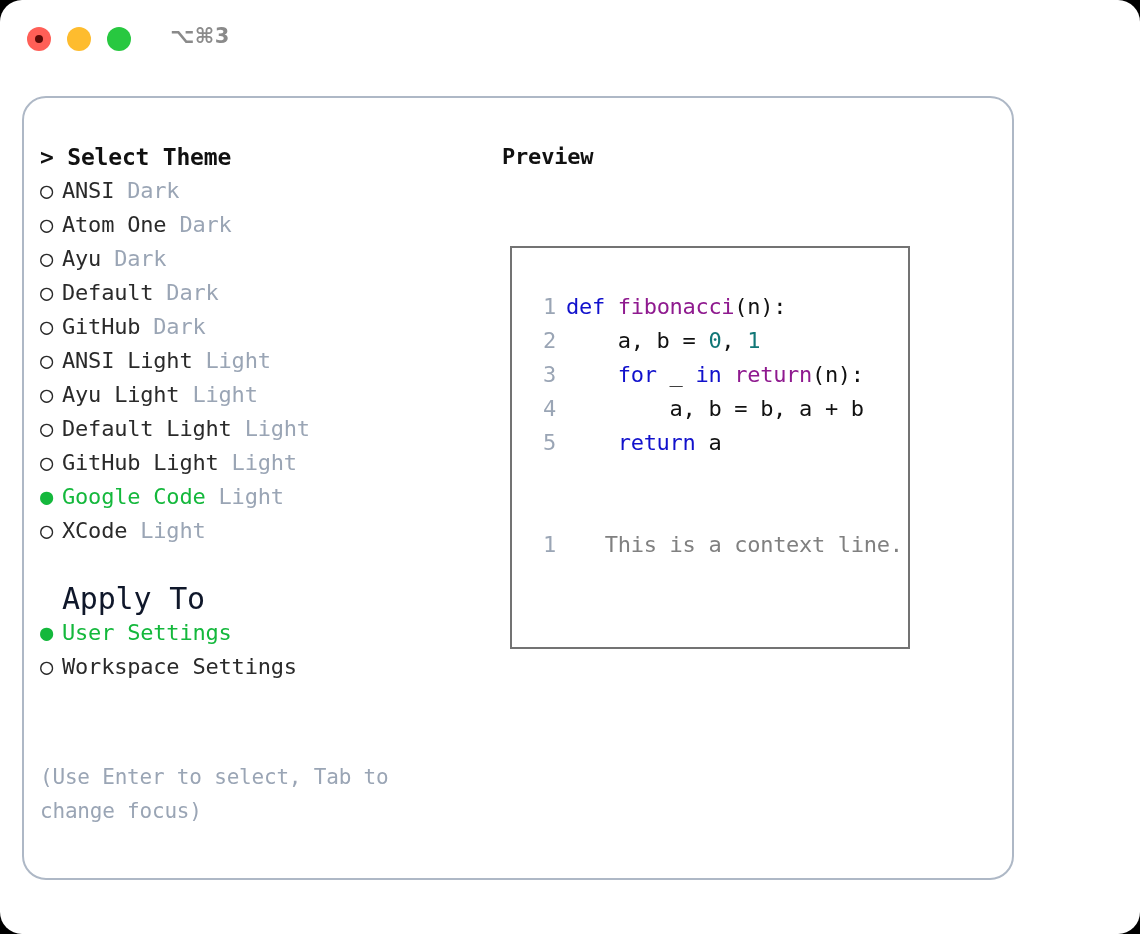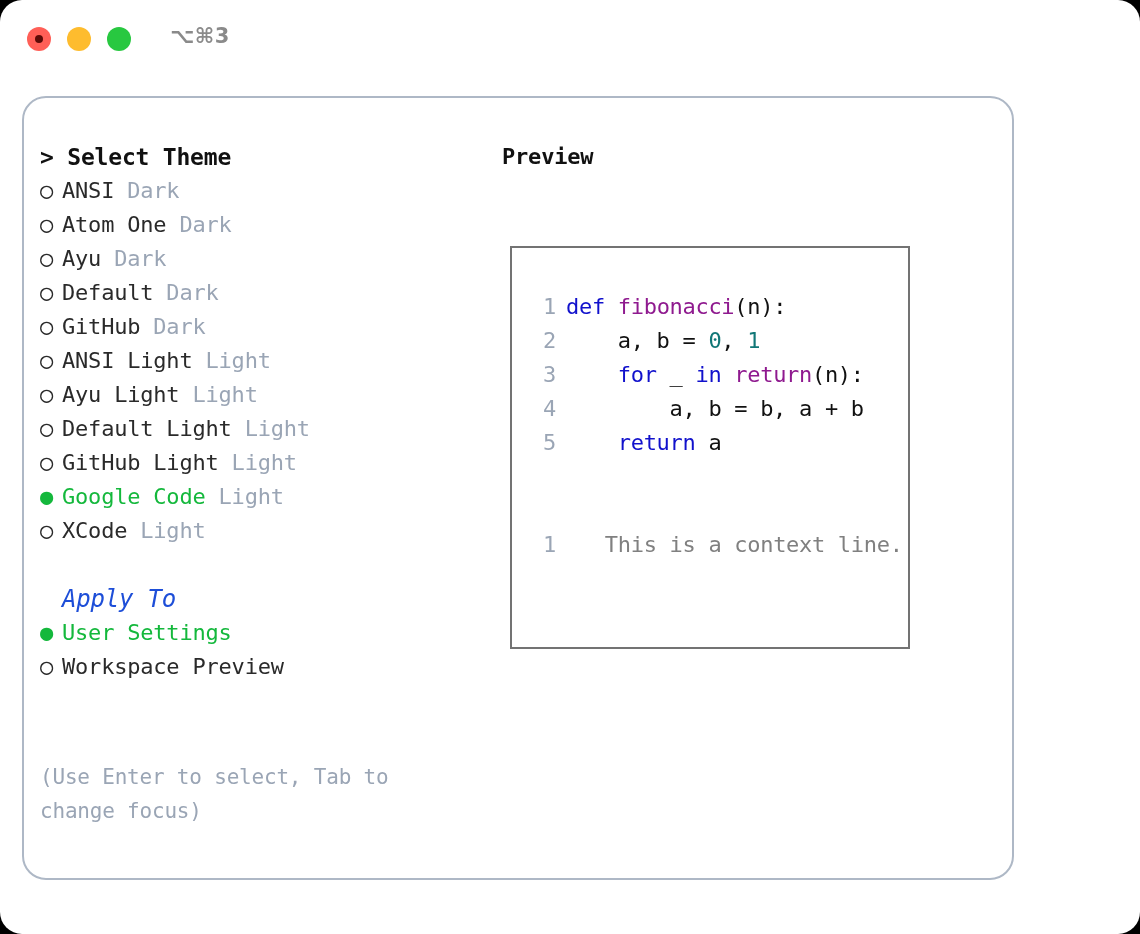--- a/index.html
+++ b/index.html
@@ -93,28 +93,27 @@
     color: #2a2a2a;
     letter-spacing: -0.2px;
   }
   .bullet { display: inline-block; width: 22px; }
   .bullet.off { color: #2a2a2a; }
   .bullet.on  { color: #14b83c; }
   .opt-name.sel { color: #14b83c; }
   .opt-mode { color: #9aa5b5; }
 
   .section-label {
-    font-size: 24px;
-    line-height: 34px;
-    height: 34px;
-    color: #1d4ed8;
+    font-size: 30px;
+    line-height: 34px;
+    height: 34px;
+    color: #0f172a;
     white-space: pre;
     padding-left: 22px;
     letter-spacing: -0.2px;
-    font-style: italic;
   }
 
   .spacer-row { height: 34px; }
 
   #hint-text {
     position: absolute;
     left: 16px;
     top: 662px;
     width: 420px;
     font-size: 21px;
@@ -203,21 +202,21 @@
           <div class="opt-row"><span class="bullet off">○</span><span class="opt-name">Ayu Light</span><span class="opt-mode"> Light</span></div>
           <div class="opt-row"><span class="bullet off">○</span><span class="opt-name">Default Light</span><span class="opt-mode"> Light</span></div>
           <div class="opt-row"><span class="bullet off">○</span><span class="opt-name">GitHub Light</span><span class="opt-mode"> Light</span></div>
           <div class="opt-row"><span class="bullet on">●</span><span class="opt-name sel">Google Code</span><span class="opt-mode"> Light</span></div>
           <div class="opt-row"><span class="bullet off">○</span><span class="opt-name">XCode</span><span class="opt-mode"> Light</span></div>
         </div>
       <div class="spacer-row"></div>
       <div class="section-label">Apply To</div>
       <div id="apply-list">
           <div class="opt-row"><span class="bullet on">●</span><span class="opt-name sel">User Settings</span></div>
-          <div class="opt-row"><span class="bullet off">○</span><span class="opt-name">Workspace Preview</span></div>
+          <div class="opt-row"><span class="bullet off">○</span><span class="opt-name">Workspace Settings</span></div>
         </div>
     </div>
 
     <div id="hint-text">(Use Enter to select, Tab to change focus)</div>
 
     <div id="preview-column">
       <div id="preview-title">Preview</div>
       <div id="preview-box">
         <div id="code-area">
             <div class="code-line"><span class="lineno">1</span><span class="kw">def</span><span class="pln"> </span><span class="fn">fibonacci</span><span class="pln">(n):</span></div>

